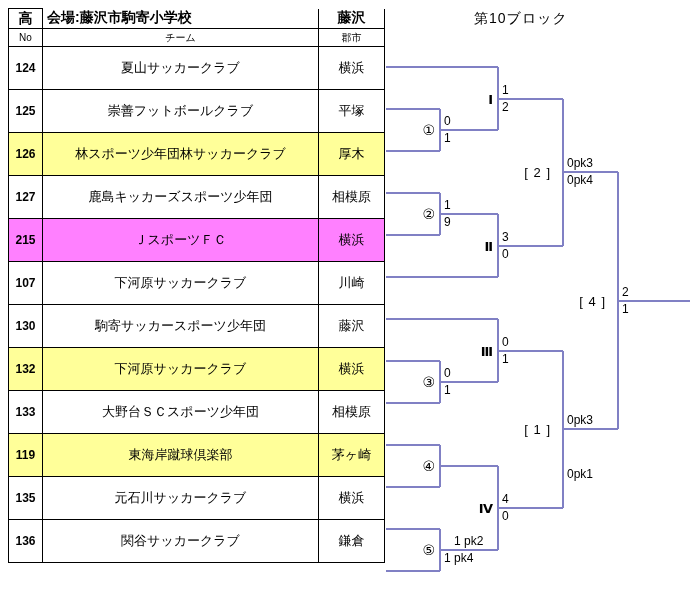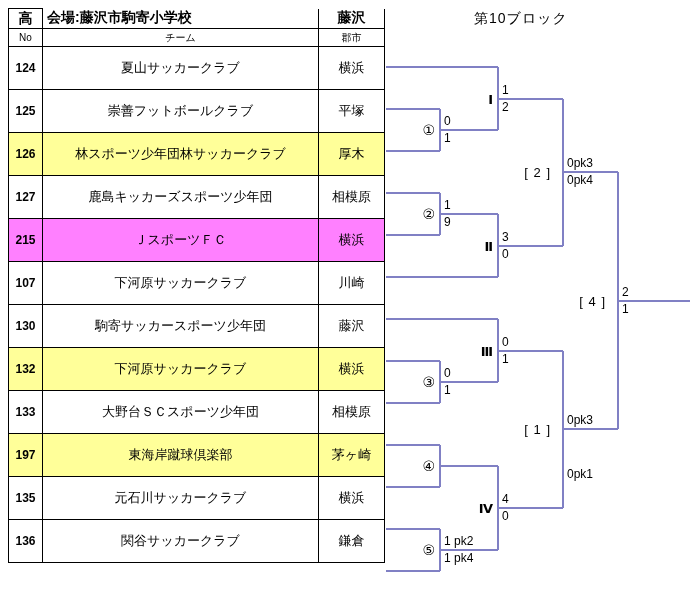--- a/index.html
+++ b/index.html
@@ -91,21 +91,21 @@
           <td class="c-no">132</td>
           <td class="c-team">下河原サッカークラブ</td>
           <td class="c-city">横浜</td>
         </tr>
         <tr class="team-row">
           <td class="c-no">133</td>
           <td class="c-team">大野台ＳＣスポーツ少年団</td>
           <td class="c-city">相模原</td>
         </tr>
         <tr class="team-row hl-yellow">
-          <td class="c-no">197</td>
+          <td class="c-no">119</td>
           <td class="c-team">東海岸蹴球倶楽部</td>
           <td class="c-city">茅ヶ崎</td>
         </tr>
         <tr class="team-row">
           <td class="c-no">135</td>
           <td class="c-team">元石川サッカークラブ</td>
           <td class="c-city">横浜</td>
         </tr>
         <tr class="team-row">
           <td class="c-no">136</td>
@@ -161,21 +161,21 @@
       <div class="bscore" style="left: 444px; top: 128px; transform: translateY(-100%);">0</div>
       <div class="bscore" style="left: 444px; top: 132px;">1</div>
       <div class="blabel circle" style="left: 435px; top: 214px;">②</div>
       <div class="bscore" style="left: 444px; top: 212px; transform: translateY(-100%);">1</div>
       <div class="bscore" style="left: 444px; top: 216px;">9</div>
       <div class="blabel circle" style="left: 435px; top: 382px;">③</div>
       <div class="bscore" style="left: 444px; top: 380px; transform: translateY(-100%);">0</div>
       <div class="bscore" style="left: 444px; top: 384px;">1</div>
       <div class="blabel circle" style="left: 435px; top: 466px;">④</div>
       <div class="blabel circle" style="left: 435px; top: 550px;">⑤</div>
-      <div class="bscore" style="left: 444px; top: 548px; transform: translateY(-100%);">1 pk2</div>
+      <div class="bscore" style="left: 454px; top: 548px; transform: translateY(-100%);">1 pk2</div>
       <div class="bscore" style="left: 444px; top: 552px;">1 pk4</div>
       <div class="blabel roman" style="left: 493px; top: 98.5px;">Ⅰ</div>
       <div class="bscore" style="left: 502px; top: 96.5px; transform: translateY(-100%);">1</div>
       <div class="bscore" style="left: 502px; top: 100.5px;">2</div>
       <div class="blabel roman" style="left: 493px; top: 245.5px;">Ⅱ</div>
       <div class="bscore" style="left: 502px; top: 243.5px; transform: translateY(-100%);">3</div>
       <div class="bscore" style="left: 502px; top: 247.5px;">0</div>
       <div class="blabel roman" style="left: 493px; top: 350.5px;">Ⅲ</div>
       <div class="bscore" style="left: 502px; top: 348.5px; transform: translateY(-100%);">0</div>
       <div class="bscore" style="left: 502px; top: 352.5px;">1</div>

